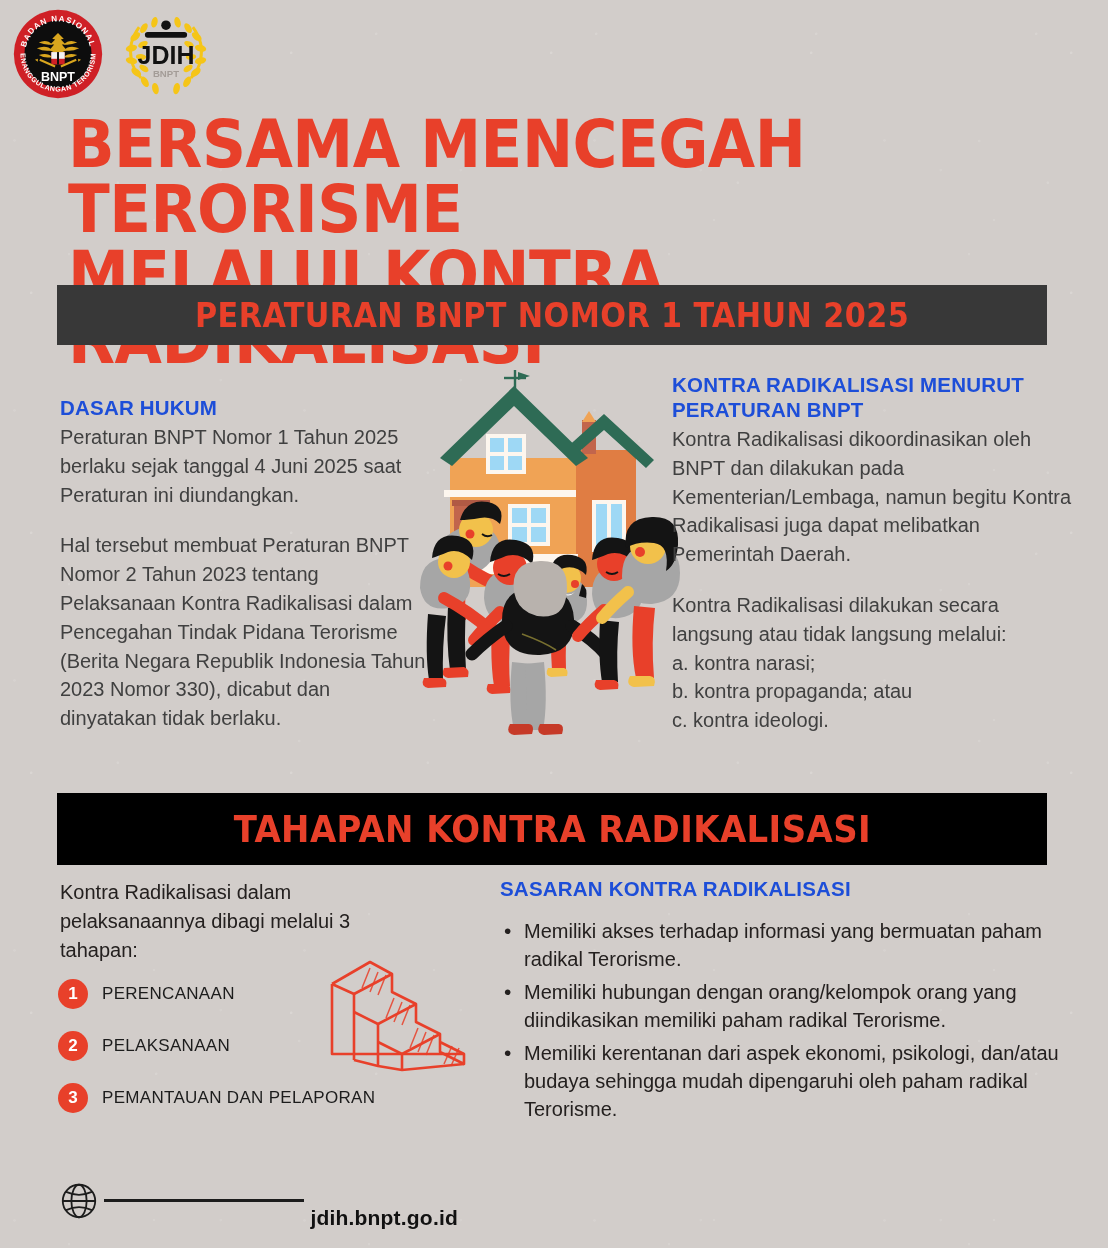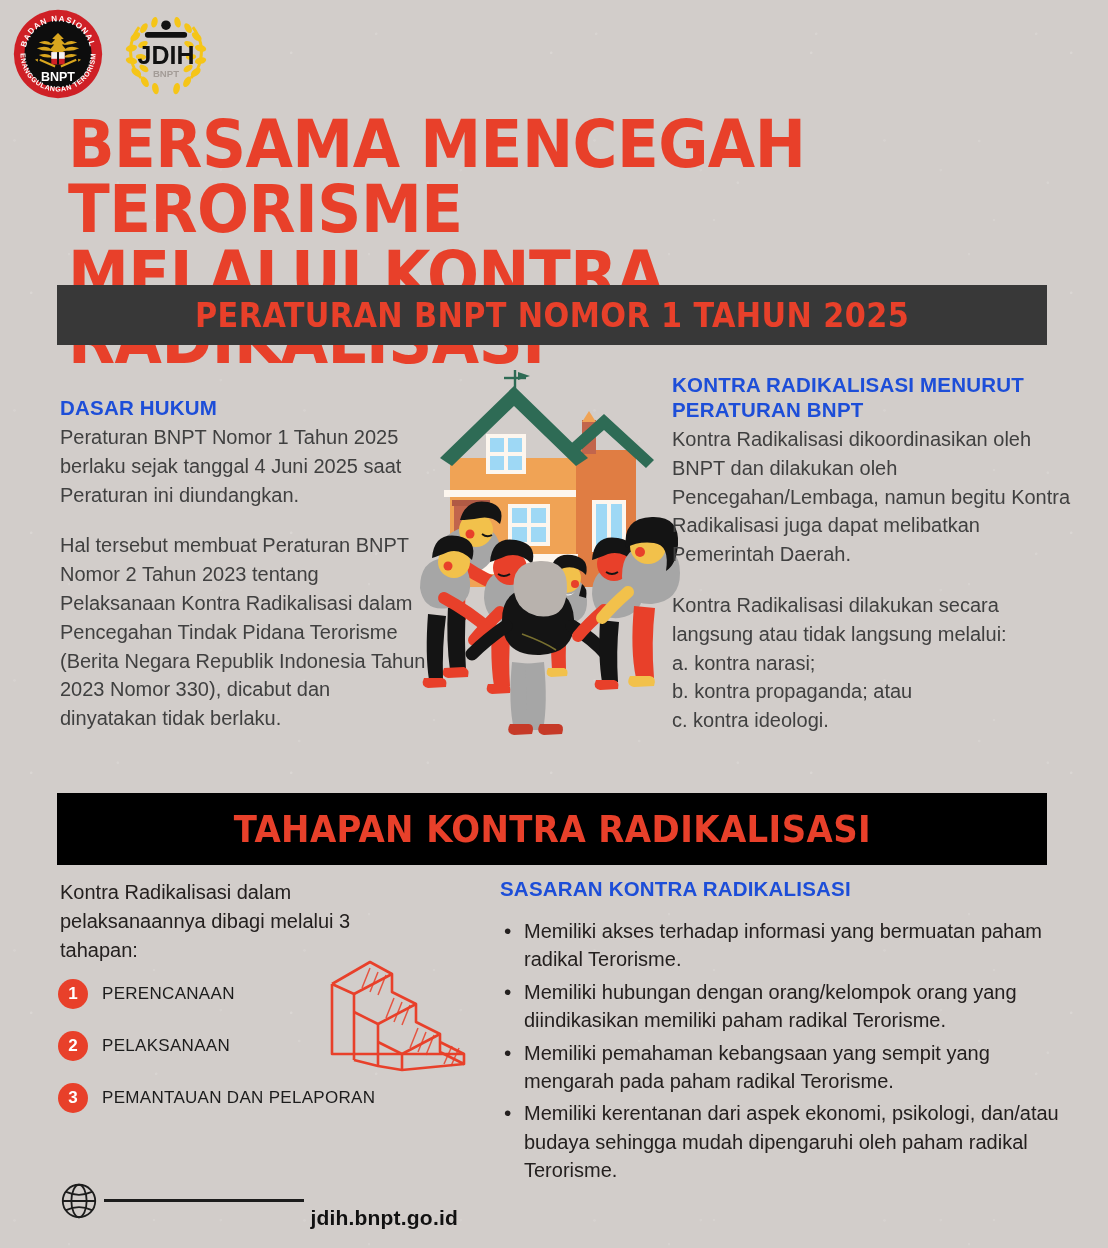--- a/index.html
+++ b/index.html
@@ -352,21 +352,21 @@
           <path d="M212,186 q-4,-30 26,-31 q28,-1 26,28 q-2,20 -12,26 q4,-26 -12,-28 q-16,-2 -28,5 Z" fill="#141414"></path>
           <circle cx="226" cy="190" r="5" fill="#e8402a"></circle>
           <path d="M214,230 q-16,14 -26,26" stroke="#f2c14b" stroke-width="12" stroke-linecap="round" fill="none"></path>
         </g>
       </g>
     </svg>
   </div>
 
   <div class="col-right">
     <h3 class="sec">KONTRA RADIKALISASI MENURUT PERATURAN BNPT</h3>
-    <p class="body">Kontra Radikalisasi dikoordinasikan oleh BNPT dan dilakukan oleh Pencegahan/Lembaga, namun begitu Kontra Radikalisasi juga dapat melibatkan Pemerintah Daerah.</p>
+    <p class="body">Kontra Radikalisasi dikoordinasikan oleh BNPT dan dilakukan pada Kementerian/Lembaga, namun begitu Kontra Radikalisasi juga dapat melibatkan Pemerintah Daerah.</p>
     <p class="body" style="white-space:pre-line;">Kontra Radikalisasi dilakukan secara langsung atau tidak langsung melalui:
 a. kontra narasi;
 b. kontra propaganda; atau
 c. kontra ideologi.</p>
   </div>
 
   <div class="band-black">
     <span class="txt">TAHAPAN KONTRA RADIKALISASI</span>
   </div>
 
@@ -414,21 +414,20 @@
       <span class="step-num">3</span>
       <span class="step-label">PEMANTAUAN DAN PELAPORAN</span>
     </div>
   </div>
 
   <div class="target">
     <h3 class="sec">SASARAN KONTRA RADIKALISASI</h3>
     <ul>
       <li>Memiliki akses terhadap informasi yang bermuatan paham radikal Terorisme.</li>
       <li>Memiliki hubungan dengan orang/kelompok orang yang diindikasikan memiliki paham radikal Terorisme.</li>
-      <li>Memiliki pemahaman kebangsaan yang sempit yang mengarah pada paham radikal Terorisme.</li>
       <li>Memiliki kerentanan dari aspek ekonomi, psikologi, dan/atau budaya sehingga mudah dipengaruhi oleh paham radikal Terorisme.</li>
     </ul>
   </div>
 
   <div class="footer">
     <svg class="globe" viewBox="0 0 44 44">
       <g fill="none" stroke="#1c1c1c" stroke-width="1.9">
         <circle cx="22" cy="22" r="17"></circle>
         <ellipse cx="22" cy="22" rx="8" ry="17"></ellipse>
         <line x1="5" y1="22" x2="39" y2="22"></line>

